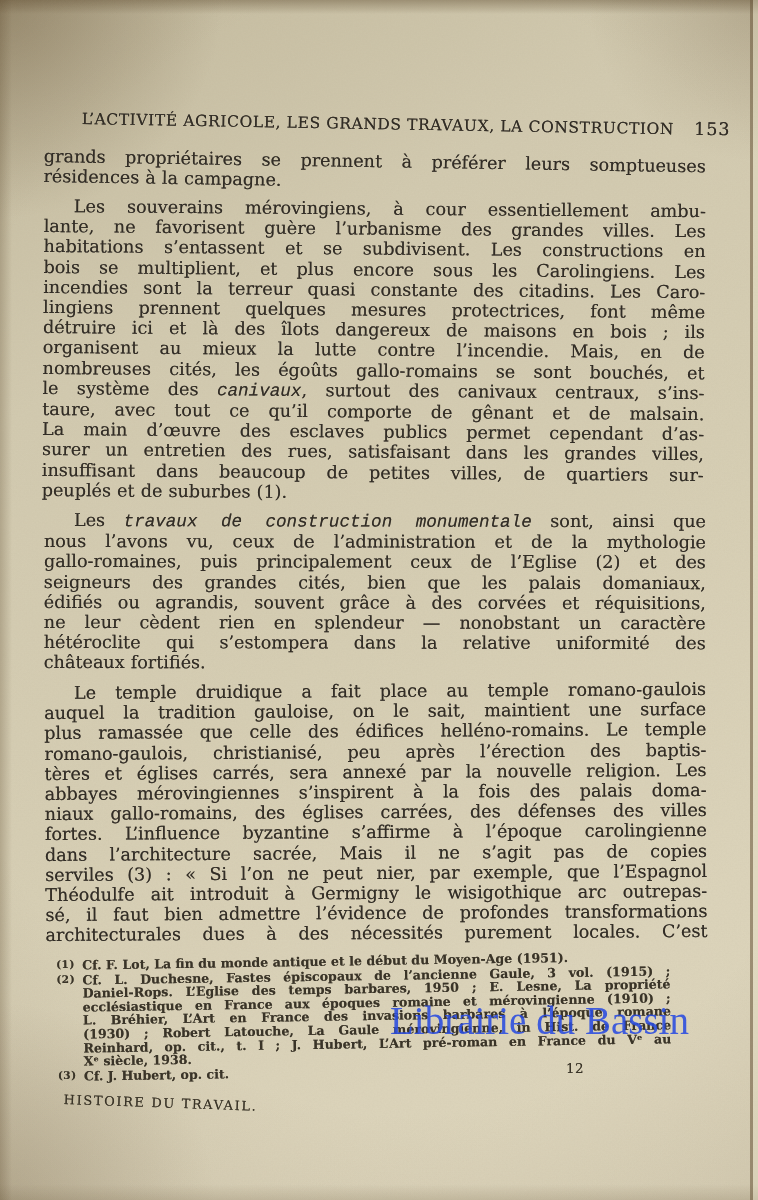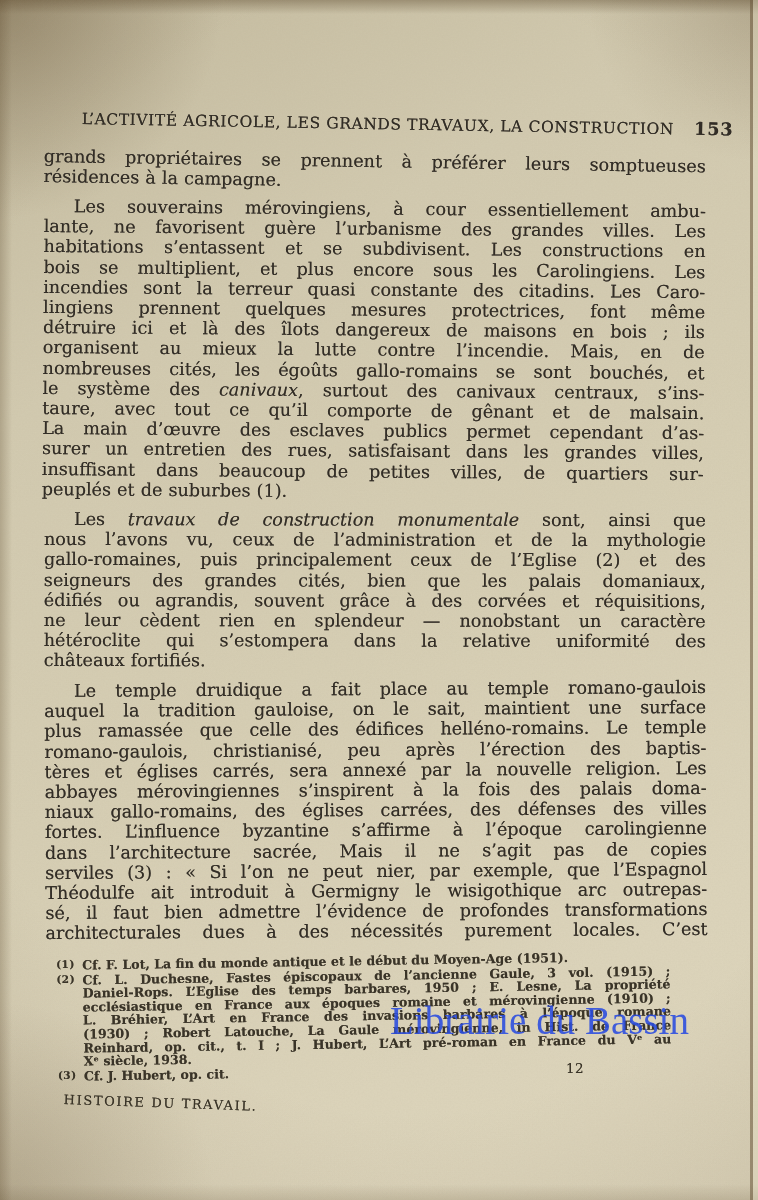--- a/index.html
+++ b/index.html
@@ -27,36 +27,36 @@
   .grain{position:absolute;inset:0;pointer-events:none;opacity:.55;}
 
   
   .header{
     position:absolute;top:108px;left:82px;width:630px;
     transform:rotate(1deg);transform-origin:left top;
     white-space:nowrap;
     text-shadow:0 0 .6px rgba(50,45,38,.8);
   }
   .header .title{font-size:15.5px;letter-spacing:.6px;}
-  .header .pageno{font-size:17.5px;margin-left:20px;letter-spacing:1px;font-weight:bold;}
+  .header .pageno{font-size:17.5px;margin-left:20px;letter-spacing:1px;}
 
   
   .body{position:absolute;top:146px;left:44px;width:662px;
     font-size:17.6px;line-height:20.2px;
     text-shadow:0 0 .6px rgba(50,45,38,.65);
   }
   .para{margin:0 0 10px 0;}
   .para.p0{transform:rotate(.9deg);transform-origin:left top;}
   .para.p1{transform:rotate(.45deg);transform-origin:left top;}
   .para.p2{transform:rotate(.1deg);transform-origin:left top;}
   .para.p3{transform:rotate(-.35deg);transform-origin:left top;}
   .tline{text-align:justify;text-align-last:justify;word-spacing:.5px;}
   .tline.lastline{text-align-last:left;}
   .tline.indent{text-indent:30px;}
-  .tline em{font-style:italic;}
+  .tline em{font-style:italic;font-family:Liberation Mono, monospace;}
 
   
   .footnotes{
     position:absolute;top:958px;left:56px;width:614px;
     transform:rotate(-.9deg);transform-origin:left top;
     font-size:12.6px;line-height:13.6px;font-weight:bold;color:#3a3428;
     text-shadow:0 0 .5px rgba(58,52,40,.6);
   }
   .fnline{text-align:justify;text-align-last:justify;}
   .fnline.lastline{text-align-last:left;}

